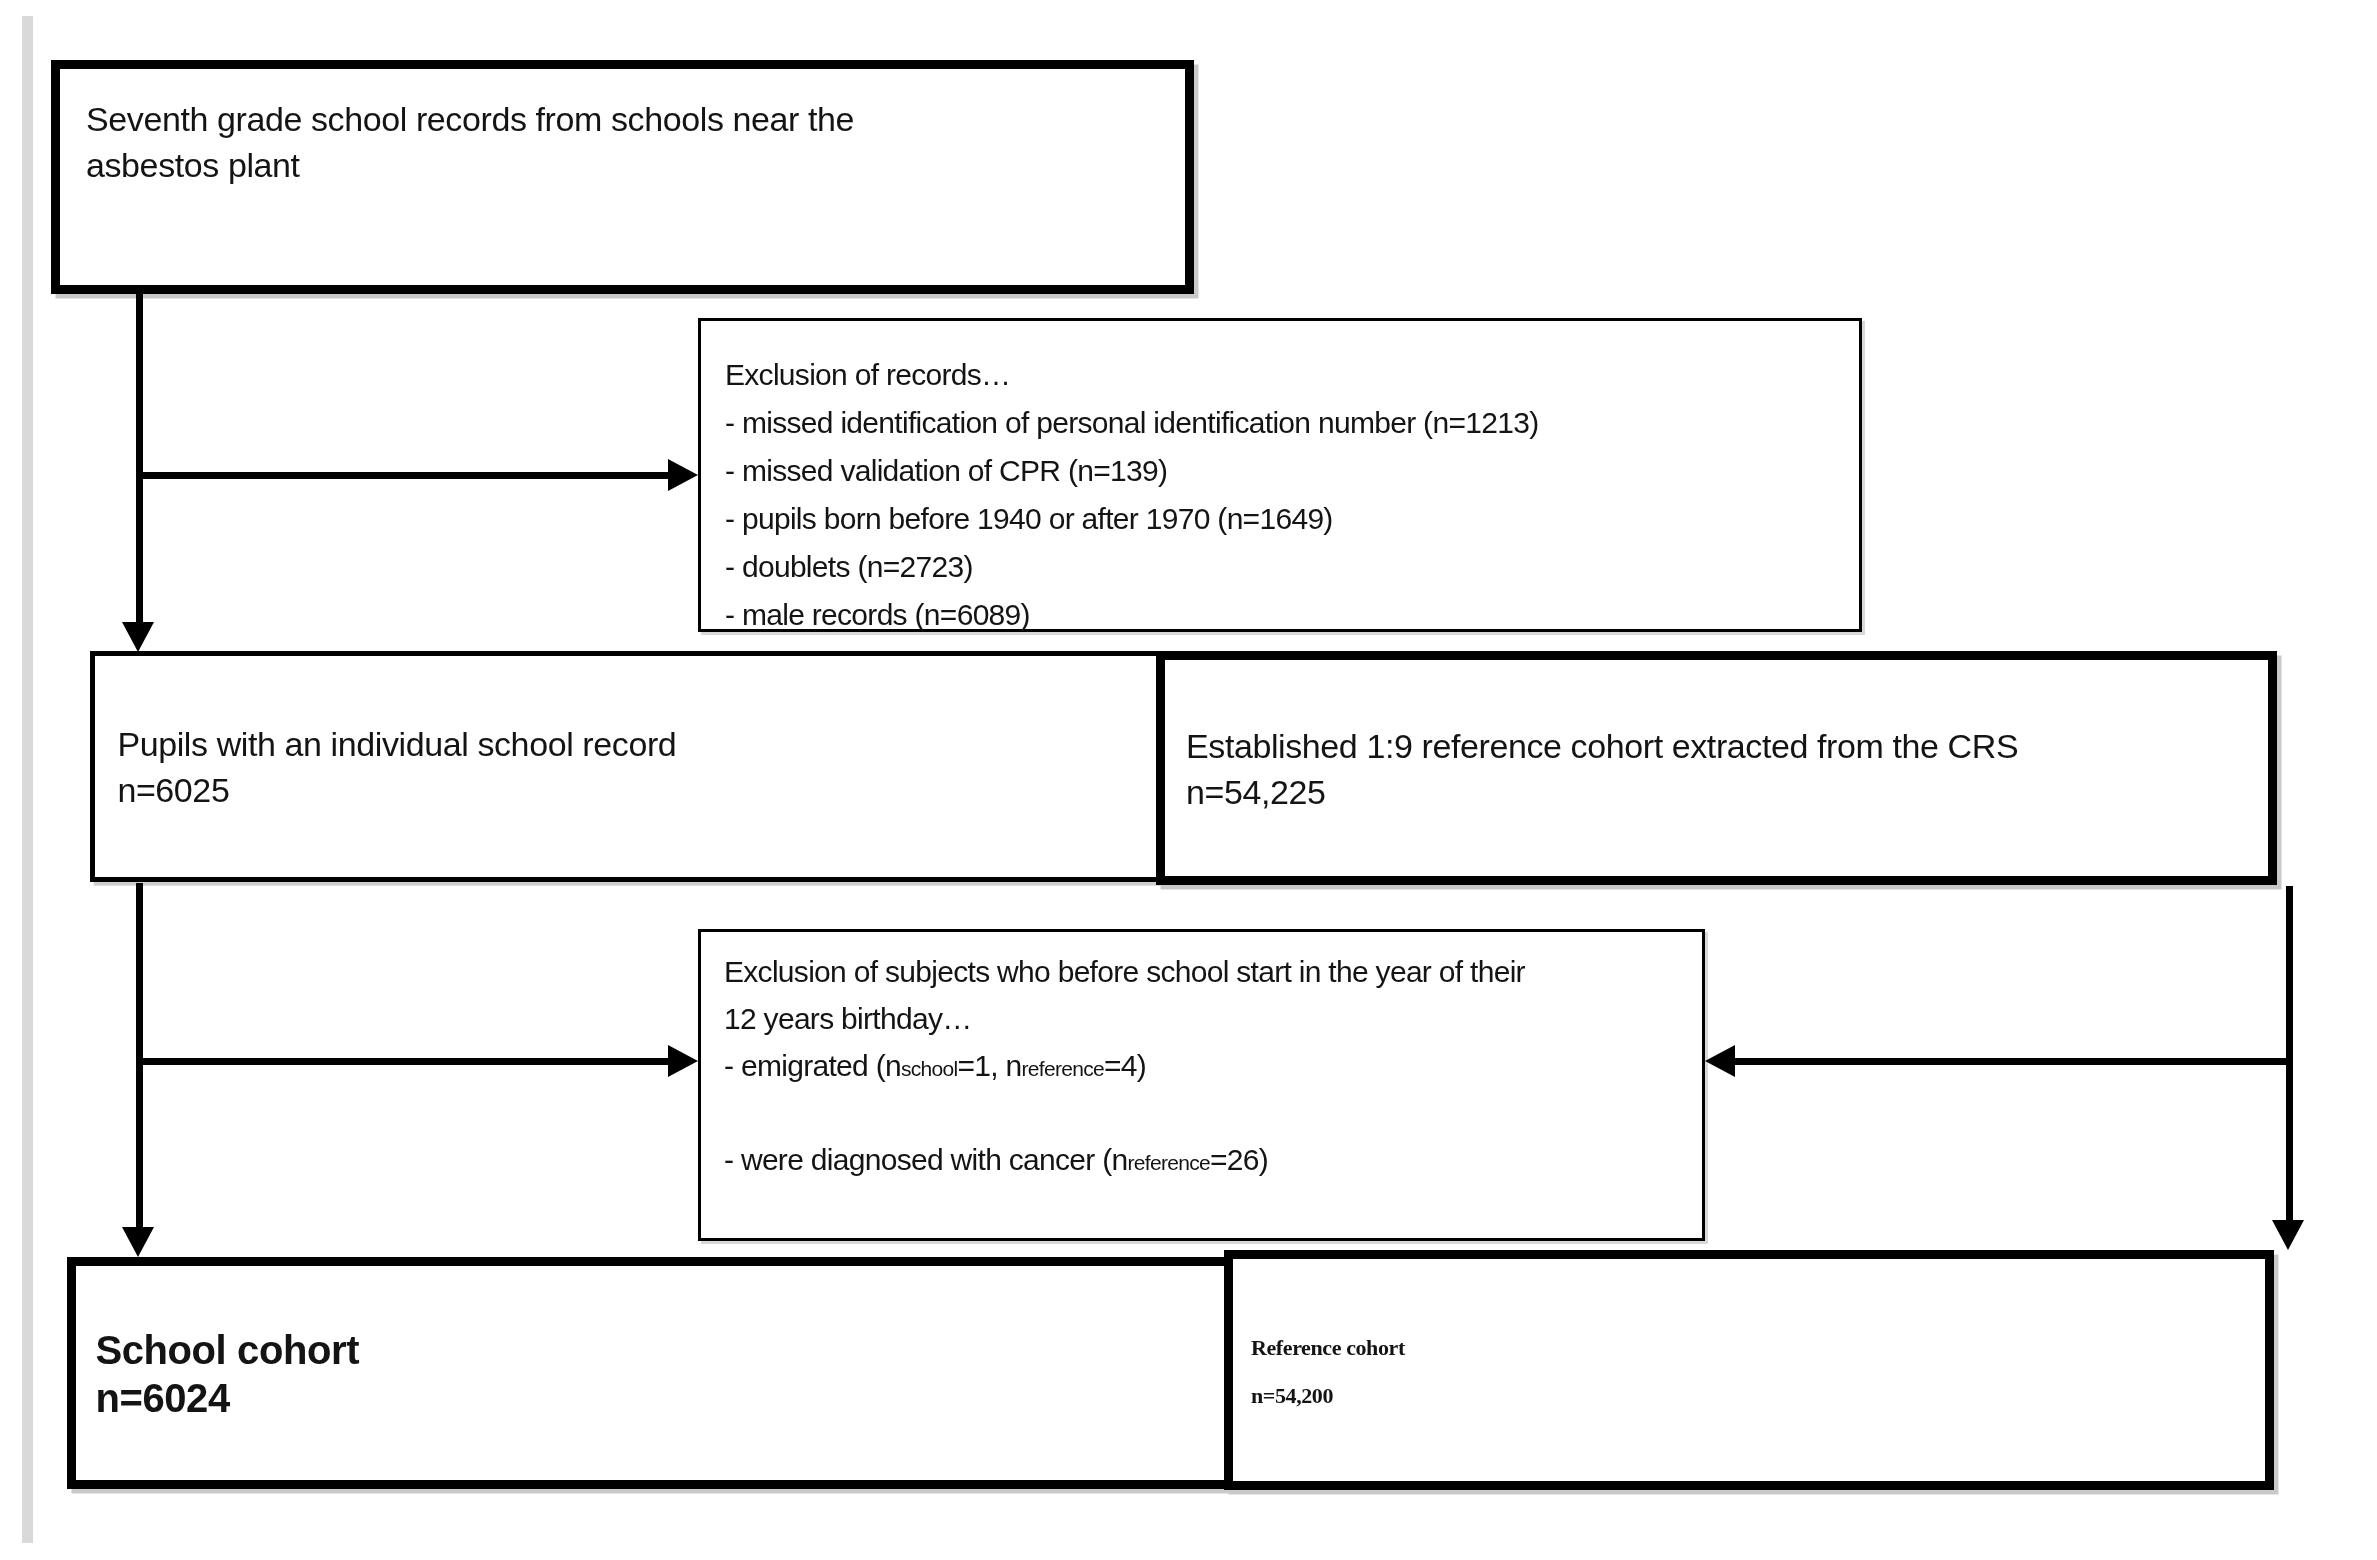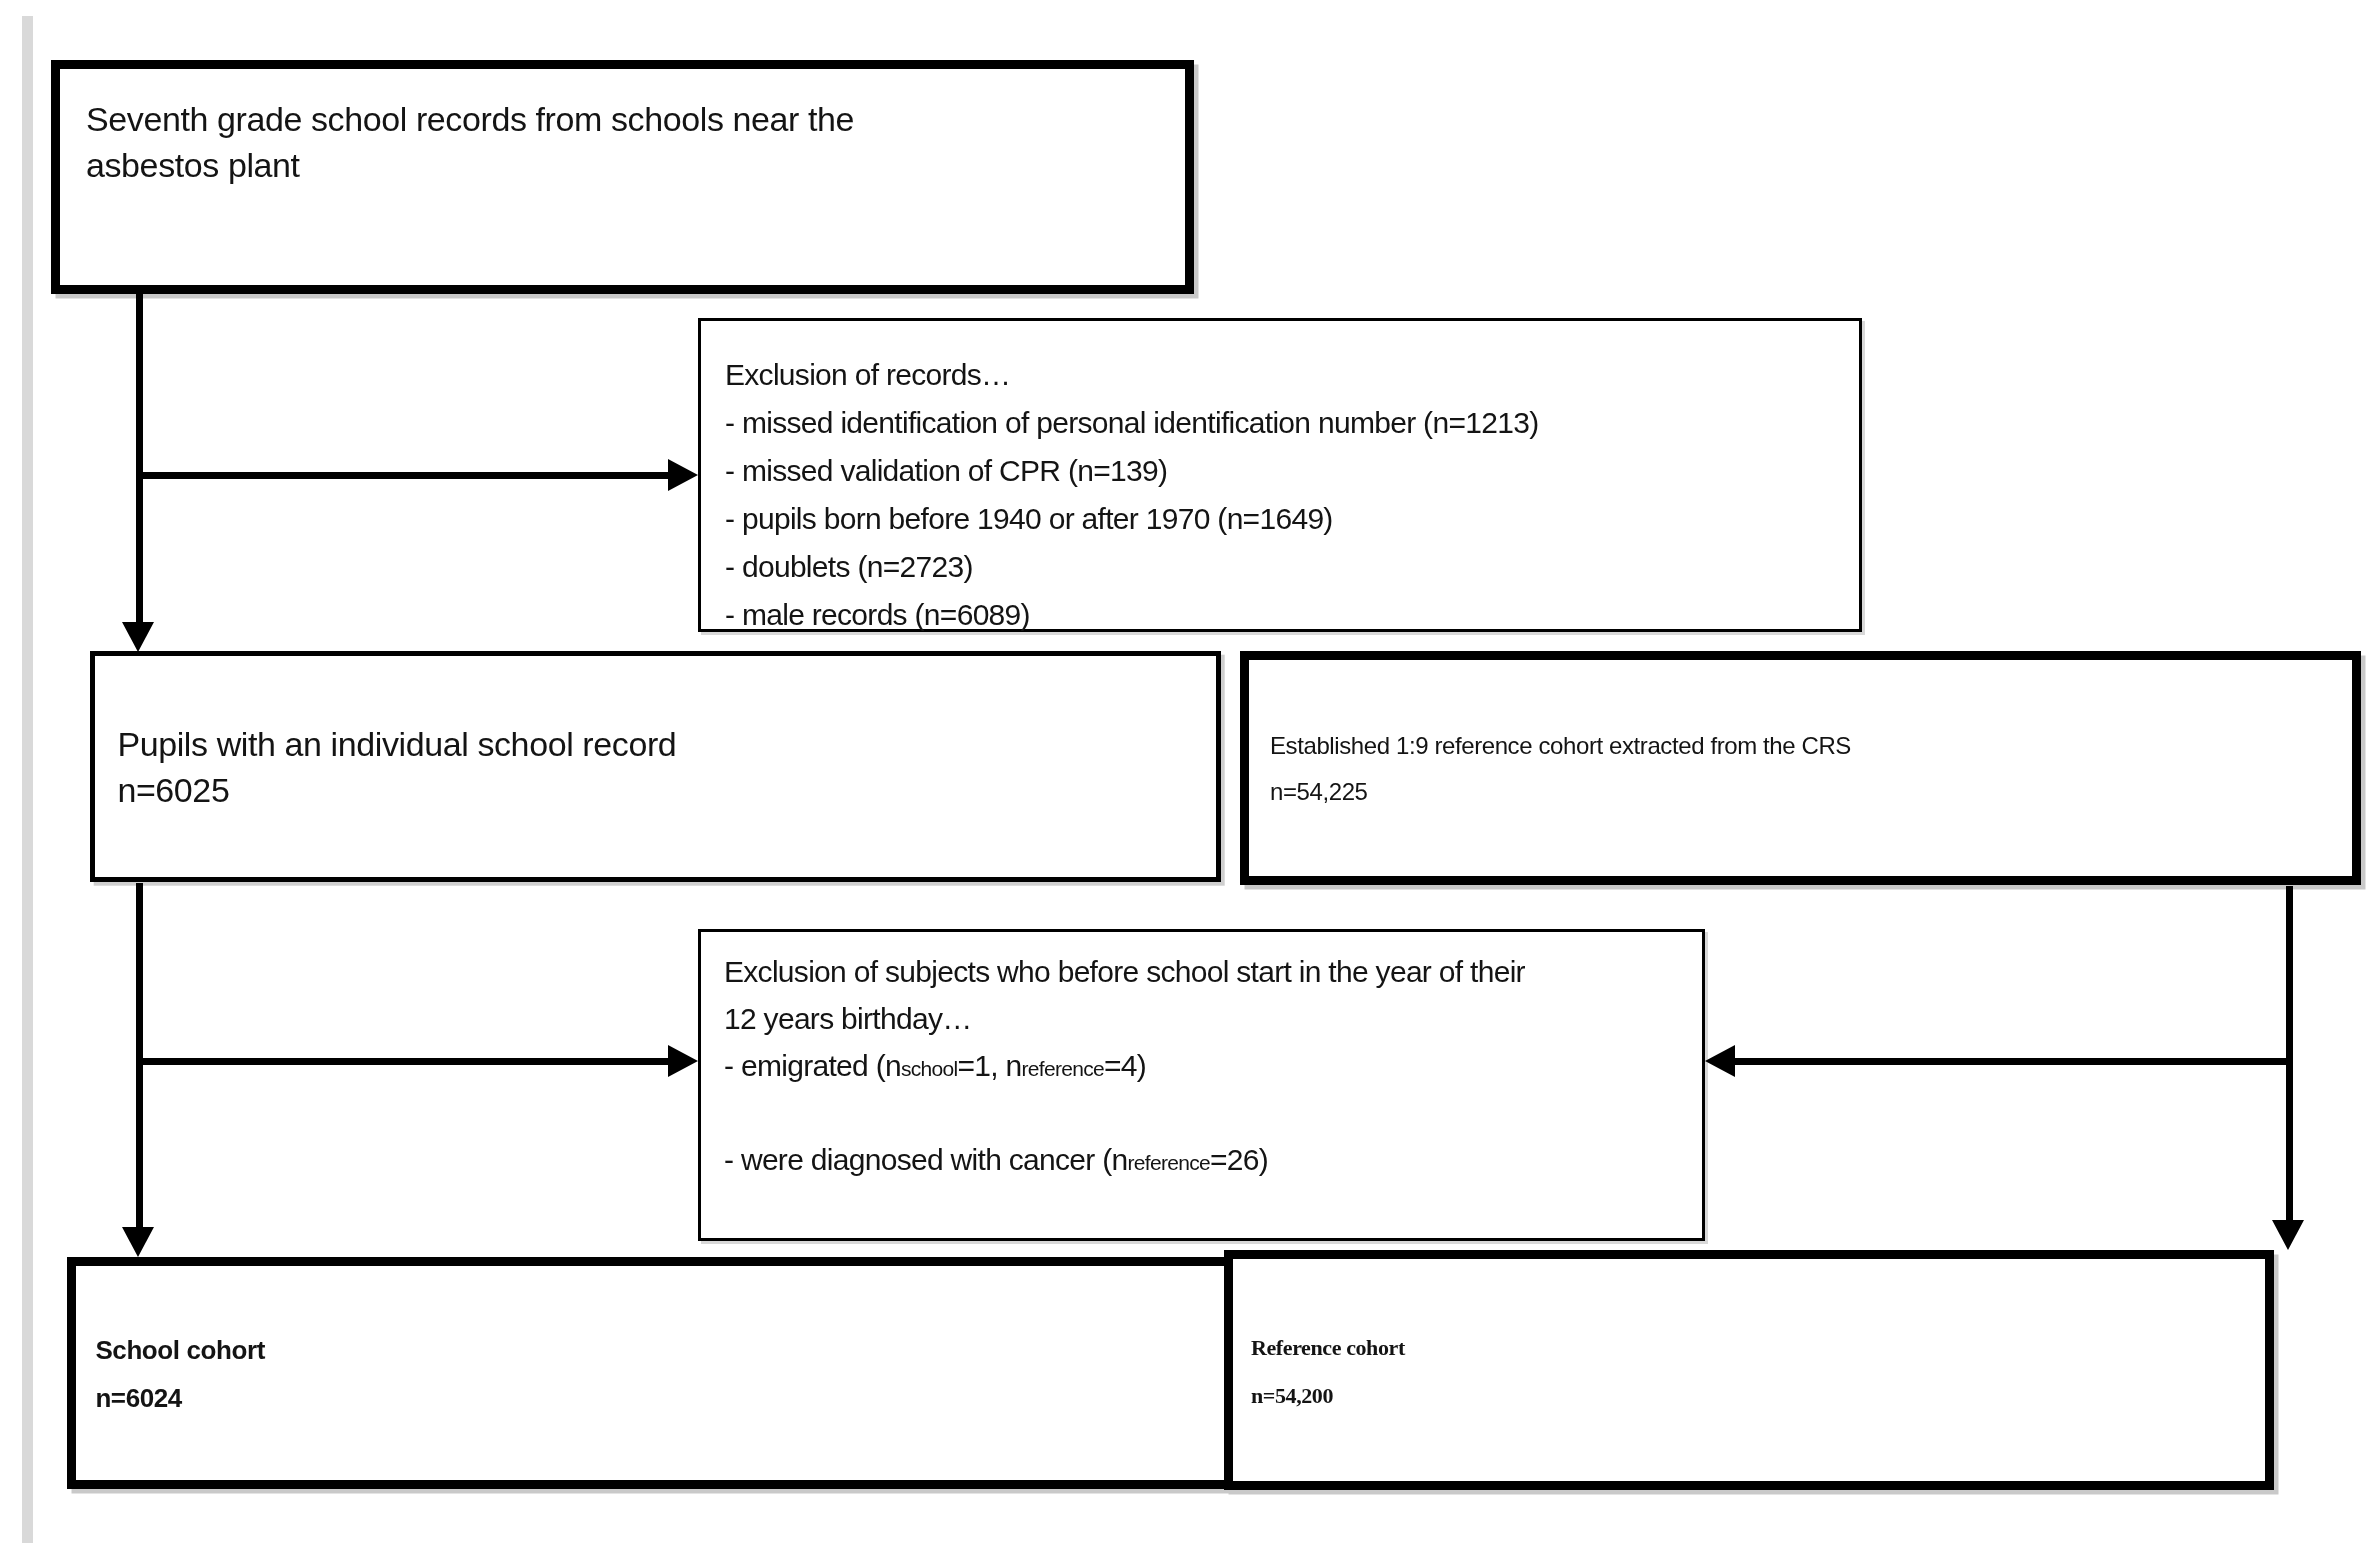--- a/index.html
+++ b/index.html
@@ -50,33 +50,33 @@
     left: 698px; top: 318px; width: 1164px; height: 314px;
     border-width: 3px; padding: 30px 0 0 24px;
     font-size: 30px; line-height: 48px; letter-spacing: -0.7px;
   }
   #box-pupils {
     left: 58px; top: 651px; width: 1131px; height: 231px;
     border-width: 5.2px; padding: 65px 10.4px 0 22.4px;
     font-size: 34px; line-height: 46px;
   }
   #box-establ {
-    left: 1240px; top: 651px; width: 1121px; height: 234px;
+    left: 1156px; top: 651px; width: 1121px; height: 234px;
     border-width: 9px; padding: 63px 10.4px 0 21px;
-    font-size: 24px; line-height: 46px;
+    font-size: 34px; line-height: 46px;
   }
   #box-excl2 {
     left: 698px; top: 929px; width: 1007px; height: 312px;
     border-width: 3px; padding: 15.7px 10.4px 0 23px;
     font-size: 30px; line-height: 47px; letter-spacing: -0.7px;
   }
   #box-school {
     left: 67px; top: 1257px; width: 1338px; height: 232px;
     border-width: 9px; padding: 60px 10.4px 0 19.4px;
-    font-size: 26px; line-height: 48px; font-weight: 700;
+    font-size: 40px; line-height: 48px; font-weight: 700;
   }
   #box-refcohort {
     left: 1224px; top: 1250px; width: 1050px; height: 240px;
     border-width: 9px; padding: 65px 10.4px 0 18px;
     font-size: 22px; line-height: 48px; font-weight: 700; font-family: Liberation Serif, serif;
   }
 
   .vline, .hline { position: absolute; background: #000000; }
   .head-down {
     position: absolute; width: 0; height: 0;

